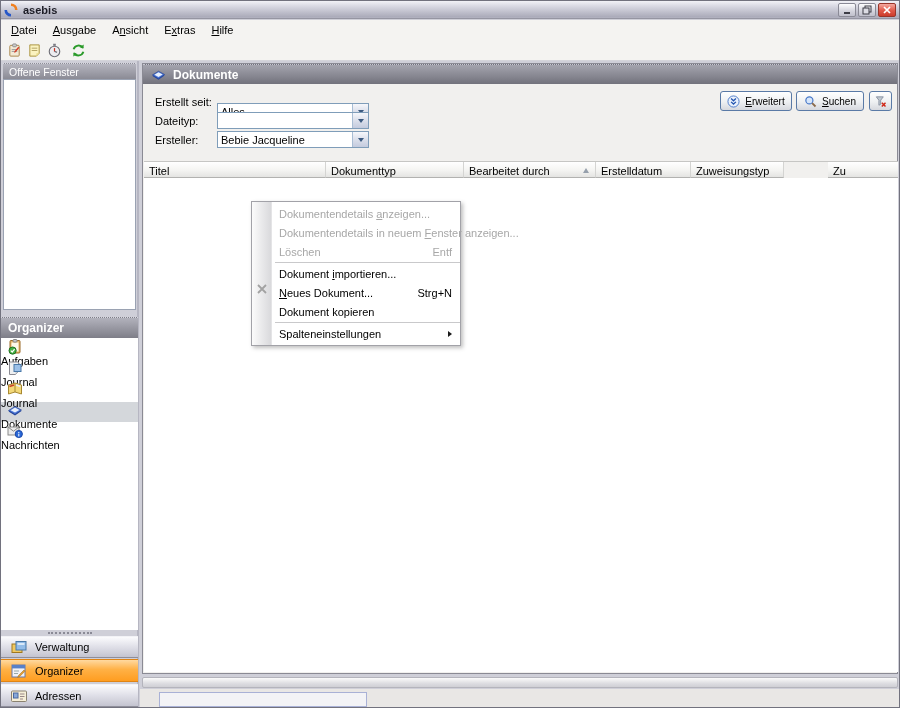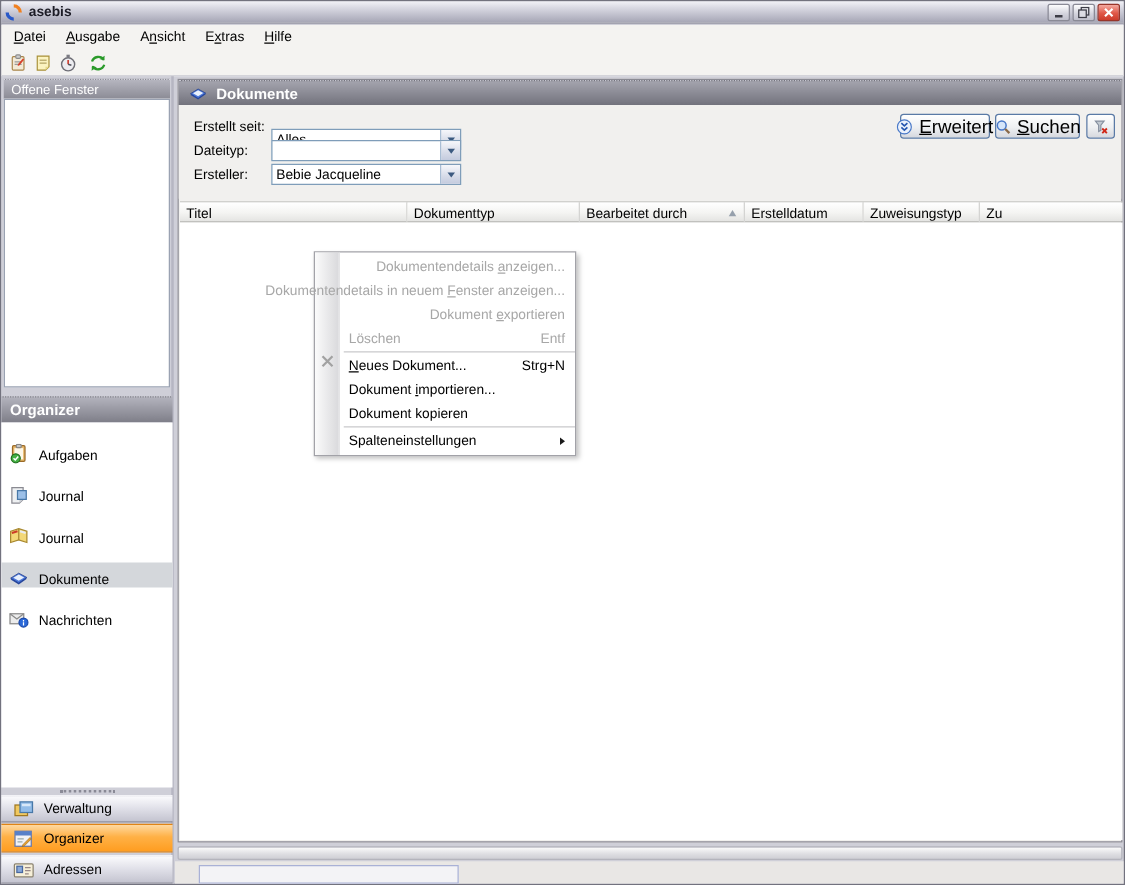--- a/index.html
+++ b/index.html
@@ -30,21 +30,21 @@
   .tool-btn.gap { margin-left:4px; }
 
   
   .sidebar { position:absolute; left:0; top:60px; width:138px; bottom:0; background:#cfcfd8; border-right:2px solid #b6b6c2; }
   .panel-header { position:absolute; left:2px; top:2px; width:133px; height:16px; color:#fff; font-size:10.5px;
     line-height:16px; padding-left:6px; background:linear-gradient(180deg,#b5b5bf,#8b8b95); border-top:1px dotted #d8d8e0; }
   .listbox { position:absolute; left:2px; top:18px; width:133px; height:231px; background:#fff; border:1px solid #9aa2b2; }
   .org-header { position:absolute; left:0; top:256px; width:137px; height:21px; color:#fff; font-size:12px; font-weight:bold;
     line-height:21px; padding-left:7px; background:linear-gradient(180deg,#b2b2bc,#7e7e88); border-top:1px dotted #d8d8e0; }
   .org-list { position:absolute; left:0; top:277px; width:137px; height:292px; background:#fff; }
-  .org-item { display:flex; align-items:flex-end; height:20px; margin-top:13px; cursor:default; }
+  .org-item { display:flex; align-items:flex-start; height:20px; margin-top:1px; cursor:default;flex-direction:column; }
   .org-item.selected { background:#d4d7db; }
   .org-item .oi-icon { width:16px; height:16px; margin-left:6px; margin-right:8px; }
   .splitter { position:absolute; left:0; top:569px; width:137px; height:6px; display:flex; align-items:center; justify-content:center; }
   .splitter .dots { width:44px; border-top:2px dotted #8a8a96; }
   .nav-btn { position:absolute; left:0; width:137px; display:flex; align-items:center;
     background:linear-gradient(180deg,#fbfbfd 0%,#e2e2ea 45%,#c4c4d0 100%);
     border-top:1px solid #f2f2f6; border-bottom:1px solid #8e8e9a; cursor:default; }
   .nav-btn .nb-icon { width:18px; height:18px; margin-left:9px; margin-right:7px; }
   .nav-btn.selected { background:linear-gradient(180deg,#ffd9a0 0%,#ffb146 45%,#ff9d20 100%);
     border-top:1px solid #e08414; border-bottom:1px solid #e08414; }
@@ -62,46 +62,46 @@
   .f-label { position:absolute; left:12px; line-height:14px;text-align:center; }
   .fl-1 { top:11px; } .fl-2 { top:30px; } .fl-3 { top:49px; }
   .combo { position:absolute; left:74px; width:152px; height:17px; border:1px solid #7f9db9; background:#fff; display:flex; }
   .cb-1 { top:19px; } .cb-2 { top:28px; } .cb-3 { top:47px; }
   .combo-value { flex:1; padding:2px 3px; overflow:hidden; white-space:nowrap; }
   .combo-btn { width:16px; border-left:1px solid #a9bdd4; background:linear-gradient(180deg,#f6f7fb,#d6dbe8 60%,#c4cbde);
     display:flex; align-items:center; justify-content:center; }
   .combo-arrow { width:0; height:0; border-left:3.5px solid transparent; border-right:3.5px solid transparent; border-top:4.5px solid #3c5a80; }
   .btn { position:absolute; top:7px; height:20px; border:1px solid #5a7aa6; border-radius:3px;
     background:linear-gradient(180deg,#ffffff 0%,#eef0f2 55%,#d6d8de 100%);
-    display:flex; align-items:center; justify-content:center; gap:5px; font-size:15px; cursor:default; }
+    display:flex; align-items:center; justify-content:center; gap:5px; font-size:10px; cursor:default; }
   .btn-advanced { left:577px; width:72px; }
   .btn-search   { left:653px; width:68px; }
   .btn-clear    { left:726px; width:23px; }
   .table-header { position:absolute; left:1px; top:97px; width:754px; height:17px; display:flex;
     border-top:1px solid #c6c6c4; }
   .th-cell { background:linear-gradient(180deg,#ffffff 0%,#f4f4f2 55%,#e4e4e2 100%);
     border-right:1px solid #d4d4d2; border-bottom:1px solid #b2b2b0; padding:2px 0 0 5px;
     display:flex; align-items:center; }
-  .col-1{width:182px;} .col-2{width:138px;} .col-3{width:132px;} .col-4{width:95px;} .col-5{width:93px;} .col-6{flex:1; border-right:none;}
+  .col-1{width:182px;} .col-2{width:138px;} .col-3{width:132px;} .col-4{width:95px;} .col-5{width:93px;} .col-6{flex:1; border-right:none;margin-left:44px;}
   .sort-arrow { margin-left:auto; margin-right:6px; width:0; height:0;
     border-left:3.5px solid transparent; border-right:3.5px solid transparent; border-bottom:5px solid #96a0ac; }
   .table-body { position:absolute; left:1px; top:114px; width:754px; bottom:1px; background:#fff; }
 
   .bottom-strip { position:absolute; left:141px; top:676px; width:756px; height:11px;
     background:linear-gradient(180deg,#fbfbfb,#dddde1 60%,#cfcfd5); border:1px solid #b4b4bc; border-radius:2px; }
   .status-band { position:absolute; left:139px; top:688px; right:0; bottom:0; background:#e9e7e5; }
   .status-box { position:absolute; left:19px; top:3px; width:208px; height:15px; background:#f3f3f6; border:1px solid #a9b1d6; }
 
   
   .ctx-menu { position:absolute; left:250px; top:200px; width:210px; background:#fff; border:1px solid #a2a2a8;
     box-shadow:2px 2px 4px rgba(0,0,0,0.25); padding:2px 0; z-index:10; }
   .ctx-gutter { position:absolute; left:0; top:0; bottom:0; width:20px; background:linear-gradient(90deg,#fbfbfb,#d9d9dc); border-right:1px solid #e4e4e6; }
   .gutter-x { position:absolute; left:4px; top:81px; width:12px; height:12px; }
   .cm-item { position:relative; height:19px; display:flex; align-items:center; padding-left:27px; padding-right:8px; cursor:default; }
-  .cm-item.disabled { color:#a7a7a7;justify-content:flex-end; }
+  .cm-item.disabled { color:#a7a7a7; }
   .cm-label { white-space:nowrap; }
   .cm-shortcut { margin-left:auto; padding-left:12px; }
   .cm-sep { margin:1px 0 1px 23px; border-top:1px solid #c9c9cb; height:0; }
   .cm-arrow { margin-left:auto; width:0; height:0; border-top:3.5px solid transparent; border-bottom:3.5px solid transparent; border-left:4px solid #1a1a1a; }
 </style>
 </head>
 <body>
 
 <div id="window">
 
@@ -380,33 +380,30 @@
         </svg>
     </div>
 
     <div class="cm-item disabled">
       <span class="cm-label">Dokumentendetails <u>a</u>nzeigen...</span>
     </div>
     <div class="cm-item disabled">
       <span class="cm-label">Dokumentendetails in neuem <u>F</u>enster anzeigen...</span>
     </div>
     <div class="cm-item disabled">
-      <span class="cm-label">Dokument <u>e</u>xportieren</span>
-    </div>
-    <div class="cm-item disabled">
       <span class="cm-label">Löschen</span>
       <span class="cm-shortcut">Entf</span>
     </div>
     <div class="cm-sep"></div>
+    <div class="cm-item">
+      <span class="cm-label">Dokument <u>i</u>mportieren...</span>
+    </div>
     <div class="cm-item">
       <span class="cm-label"><u>N</u>eues Dokument...</span>
       <span class="cm-shortcut">Strg+N</span>
-    </div>
-    <div class="cm-item">
-      <span class="cm-label">Dokument <u>i</u>mportieren...</span>
     </div>
     <div class="cm-item">
       <span class="cm-label">Dokument kopieren</span>
     </div>
     <div class="cm-sep"></div>
     <div class="cm-item">
       <span class="cm-label">Spalteneinstellungen</span>
       <span class="cm-arrow"></span>
     </div>
   </div>

